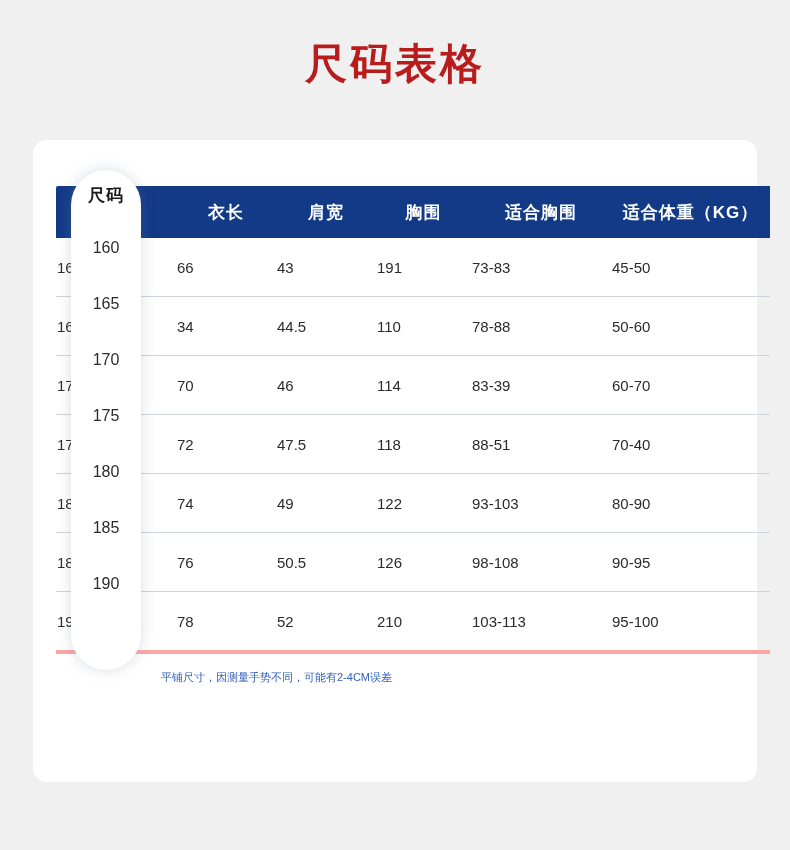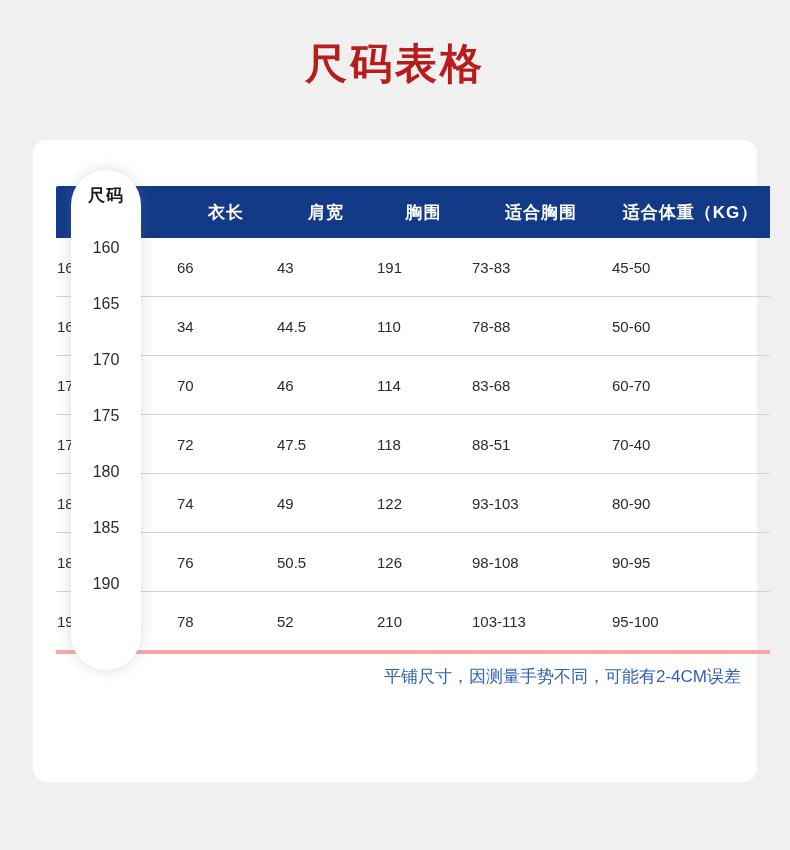--- a/index.html
+++ b/index.html
@@ -116,24 +116,23 @@
     align-items: center;
     justify-content: center;
     font-size: 16px;
     color: #2b2b2b;
   }
   .notes {
     position: absolute;
     left: 128px;
     top: 524px;
     width: 580px;
-    font-size: 17px;
+    font-size: 11px;
     line-height: 26px;
     color: #2f5fb5;
-    text-align: right;
   }
   .notes div {
     white-space: nowrap;
   }
 </style>
 </head>
 <body>
 
 <div class="page">
 
@@ -175,21 +174,21 @@
           <td>44.5</td>
           <td>110</td>
           <td>78-88</td>
           <td>50-60</td>
         </tr>
         <tr>
           <td>170</td>
           <td>70</td>
           <td>46</td>
           <td>114</td>
-          <td>83-68</td>
+          <td>83-39</td>
           <td>60-70</td>
         </tr>
         <tr>
           <td>175</td>
           <td>72</td>
           <td>47.5</td>
           <td>118</td>
           <td>88-51</td>
           <td>70-40</td>
         </tr>

